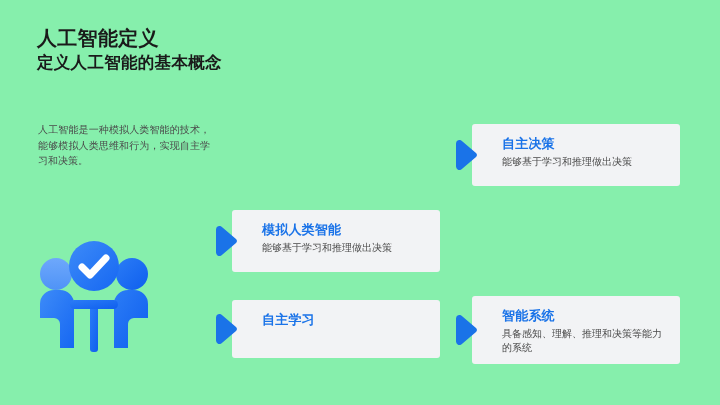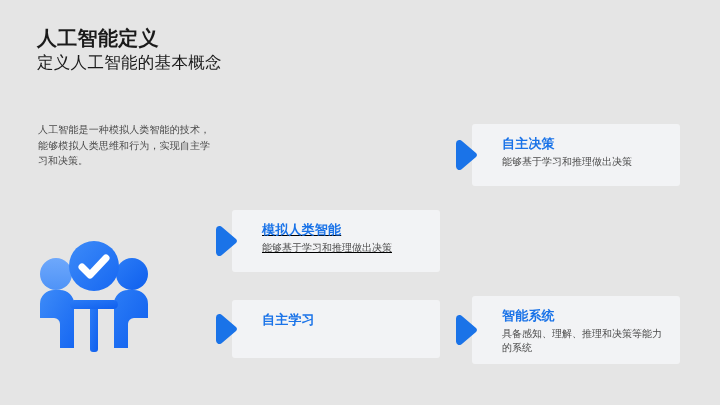--- a/index.html
+++ b/index.html
@@ -11,41 +11,41 @@
     width: 720px;
     height: 405px;
     overflow: hidden;
     font-family: "Liberation Sans", "DejaVu Sans", sans-serif;
     -webkit-font-smoothing: antialiased;
   }
   .slide {
     position: relative;
     width: 720px;
     height: 405px;
-    background: #e5e5e5;
+    background: #86efac;
   }
 
   
   .header {
     position: absolute;
     left: 37px;
     top: 26px;
     width: 620px;
   }
   .title {
     font-size: 20px;
     font-weight: 700;
     color: #1a1a1a;
     line-height: 24px;
     letter-spacing: 0.3px;
     white-space: nowrap;
   }
   .subtitle {
     font-size: 16.5px;
-    font-weight: 400;
+    font-weight: 700;
     color: #1a1a1a;
     line-height: 22px;
     letter-spacing: 0.3px;
     margin-top: 1px;
     white-space: nowrap;
   }
 
   
   .intro {
     position: absolute;
@@ -97,21 +97,21 @@
     top: 50%;
     transform: translateY(-50%);
     width: 26px;
     height: 30px;
     pointer-events: none;
   }
   .arrow svg { display: block; width: 100%; height: 100%; }
 
   
   .card-autonomous-decision { left: 472px; top: 124px; width: 208px; height: 62px; }
-  .card-simulate-intelligence { left: 232px; top: 210px; width: 208px; height: 62px; text-decoration: underline; }
+  .card-simulate-intelligence { left: 232px; top: 210px; width: 208px; height: 62px; }
   .card-mimic-behavior { left: 472px; top: 210px; width: 208px; height: 62px; }
   .card-self-learning { left: 232px; top: 300px; width: 208px; height: 58px; }
   .card-intelligent-system { left: 472px; top: 296px; width: 208px; height: 68px; }
 </style>
 </head>
 <body>
 
 <div class="slide">
 
   <div class="header">

